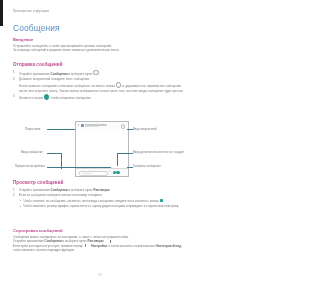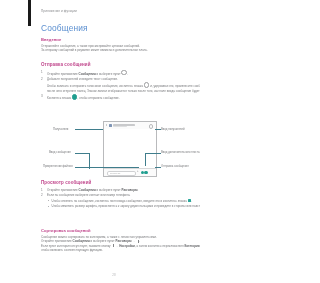--- a/index.html
+++ b/index.html
@@ -4,21 +4,21 @@
 <style>
   html,body{margin:0;padding:0;}
   body{
     width:200px;height:283px;
     background:#ffffff;
     font-family:"Liberation Sans","DejaVu Sans",sans-serif;
     overflow:hidden;
     position:relative;
     color:#6d6e71;
   }
-  .page{position:absolute;inset:0;margin-left:28px;}
+  .page{position:absolute;inset:0;}
 
   
   .bind-bar{
     position:absolute;left:0;top:0;width:3px;height:26px;background:#1a1a1a;
   }
 
   .running-head{
     position:absolute;left:13px;top:9px;
     font-size:3.1px;letter-spacing:.1px;color:#8a8b8e;white-space:nowrap;
   }

